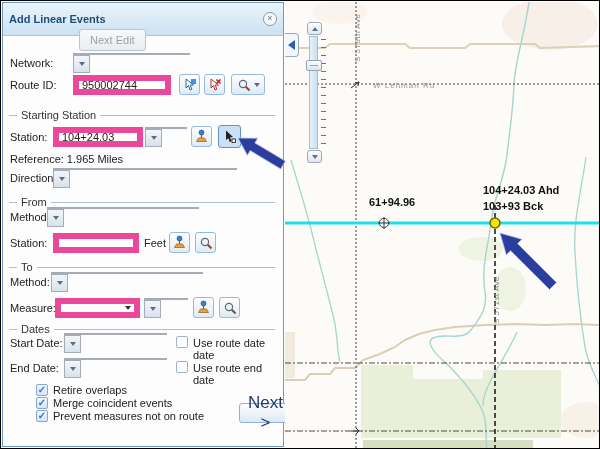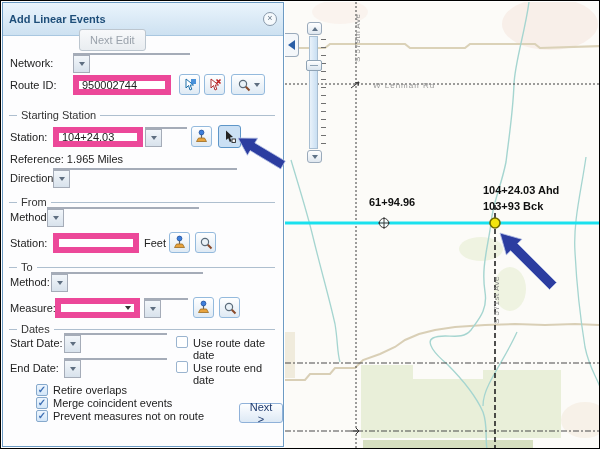--- a/index.html
+++ b/index.html
@@ -12,21 +12,21 @@
   .panel-title{font-weight:bold;color:var(--header_text,#1e4e79);}
   .close-btn{margin-left:auto;width:12px;height:12px;border:1px solid #8899aa;border-radius:50%;color:#667788;font-size:9px;line-height:10px;text-align:center;background:#f6fafd;cursor:pointer;}
 
   .abs{position:absolute;}
   .flex{display:flex;align-items:center;}
   .lbl{color:#222;}
 
   .btn{border:1px solid #8fb1d9;border-radius:3px;background:linear-gradient(#fdfeff,#dde9f5);color:#1e3a6e;font-size:11px;height:22px;padding:0 10px;box-sizing:border-box;display:inline-flex;align-items:center;justify-content:center;}
   .btn.focus{box-shadow:0 0 0 1px #6f9ccb inset;font-weight:bold;}
   .btn.disabled{border-color:#bcc6cf;background:linear-gradient(#f8f9fb,#e9edf1);color:#9aa2ab;}
-  .btn.small{height:20px;padding:0 8px;font-size:11px;}
+  .btn.small{height:20px;padding:0 8px;font-size:17px;}
 
   .tinput{background:#fff;border:6px solid #ec4899;height:20px;box-sizing:border-box;font-family:"Liberation Sans",sans-serif;font-size:11px;padding:0 3px;color:#222;}
   .combo{display:flex;height:20px;box-sizing:border-box;flex-direction:column;}
   .combo .cval{background:#fff;border:1px solid #a5acb8;border-right:none;height:20px;box-sizing:border-box;display:flex;align-items:center;padding:0 4px;flex:1;color:#222;overflow:hidden;white-space:nowrap;}
   .trigger{width:17px;height:20px;box-sizing:border-box;border:1px solid #a5acb8;background:linear-gradient(#f2f6fa,#d8e2ec);display:flex;align-items:center;justify-content:center;}
   .tri-down{width:0;height:0;border-left:3px solid transparent;border-right:3px solid transparent;border-top:4px solid #5e6e80;}
   .inner-tri{margin-left:auto;width:0;height:0;border-left:3px solid transparent;border-right:3px solid transparent;border-top:4px solid #333;}
 
   .icon-btn{width:21px;height:21px;box-sizing:border-box;border:1px solid #94badd;border-radius:3px;background:linear-gradient(#ffffff,#dfeaf4);display:flex;align-items:center;justify-content:center;}
   .icon-btn.wide{width:34px;}

